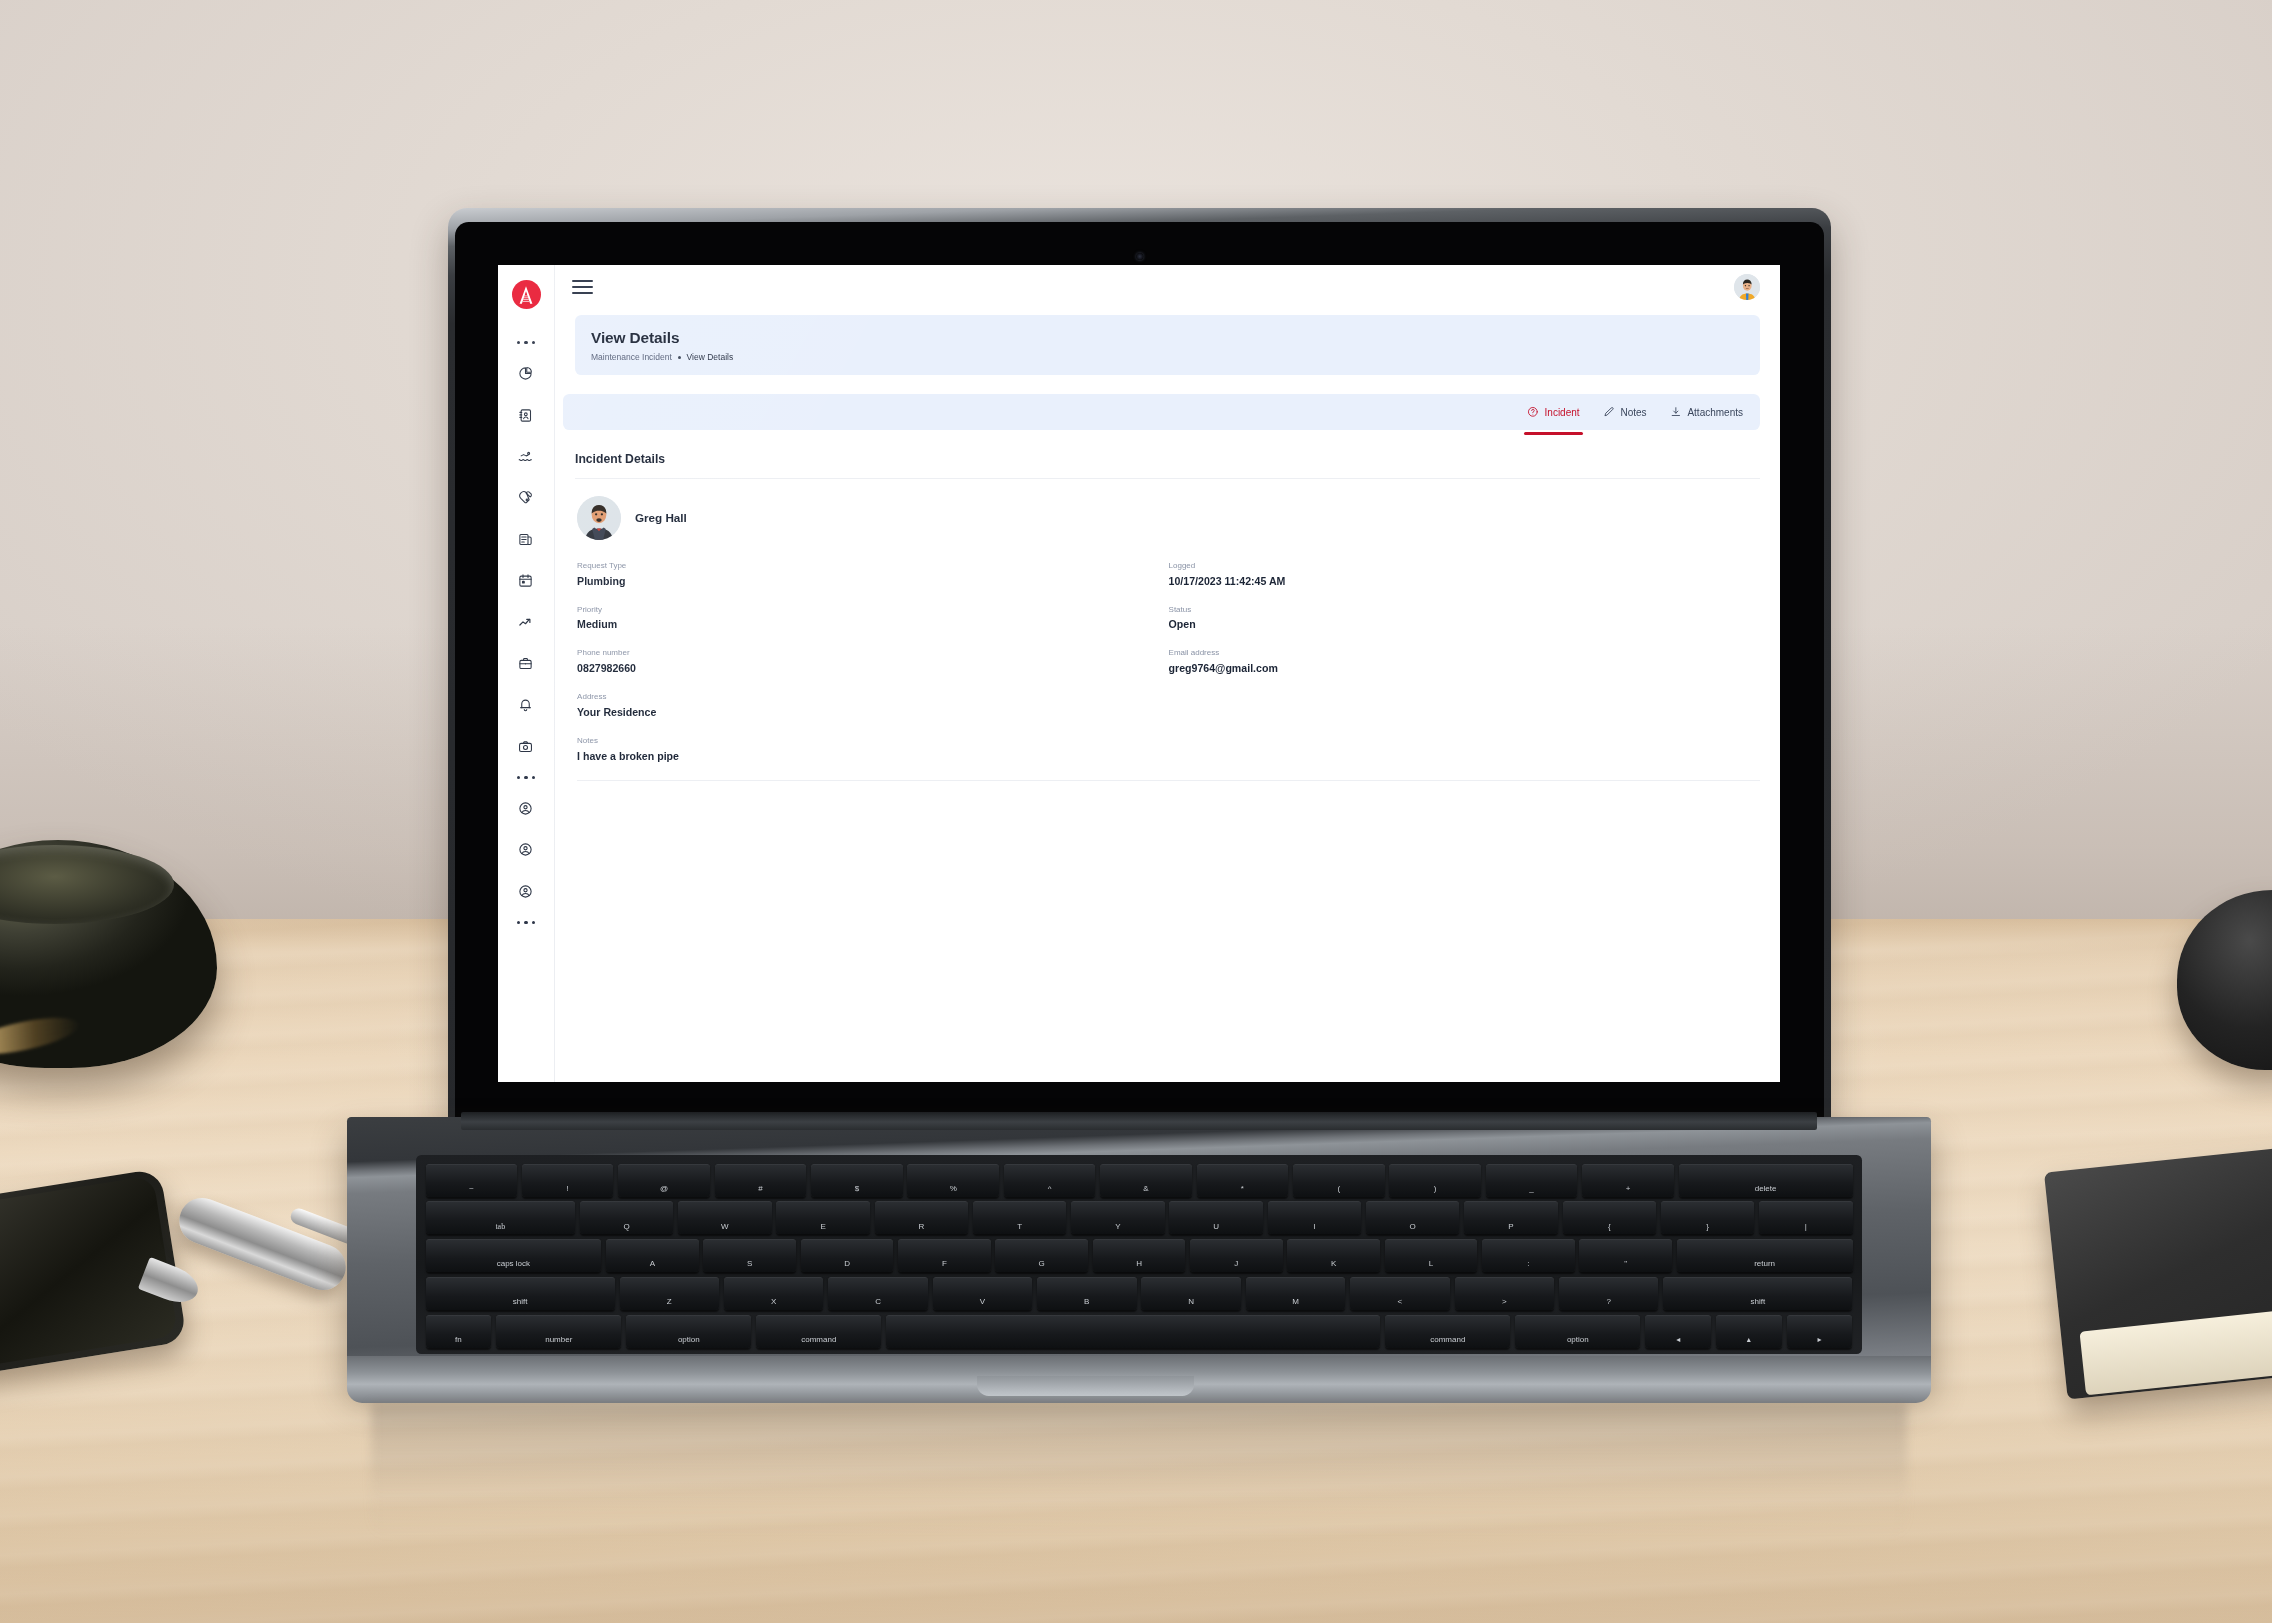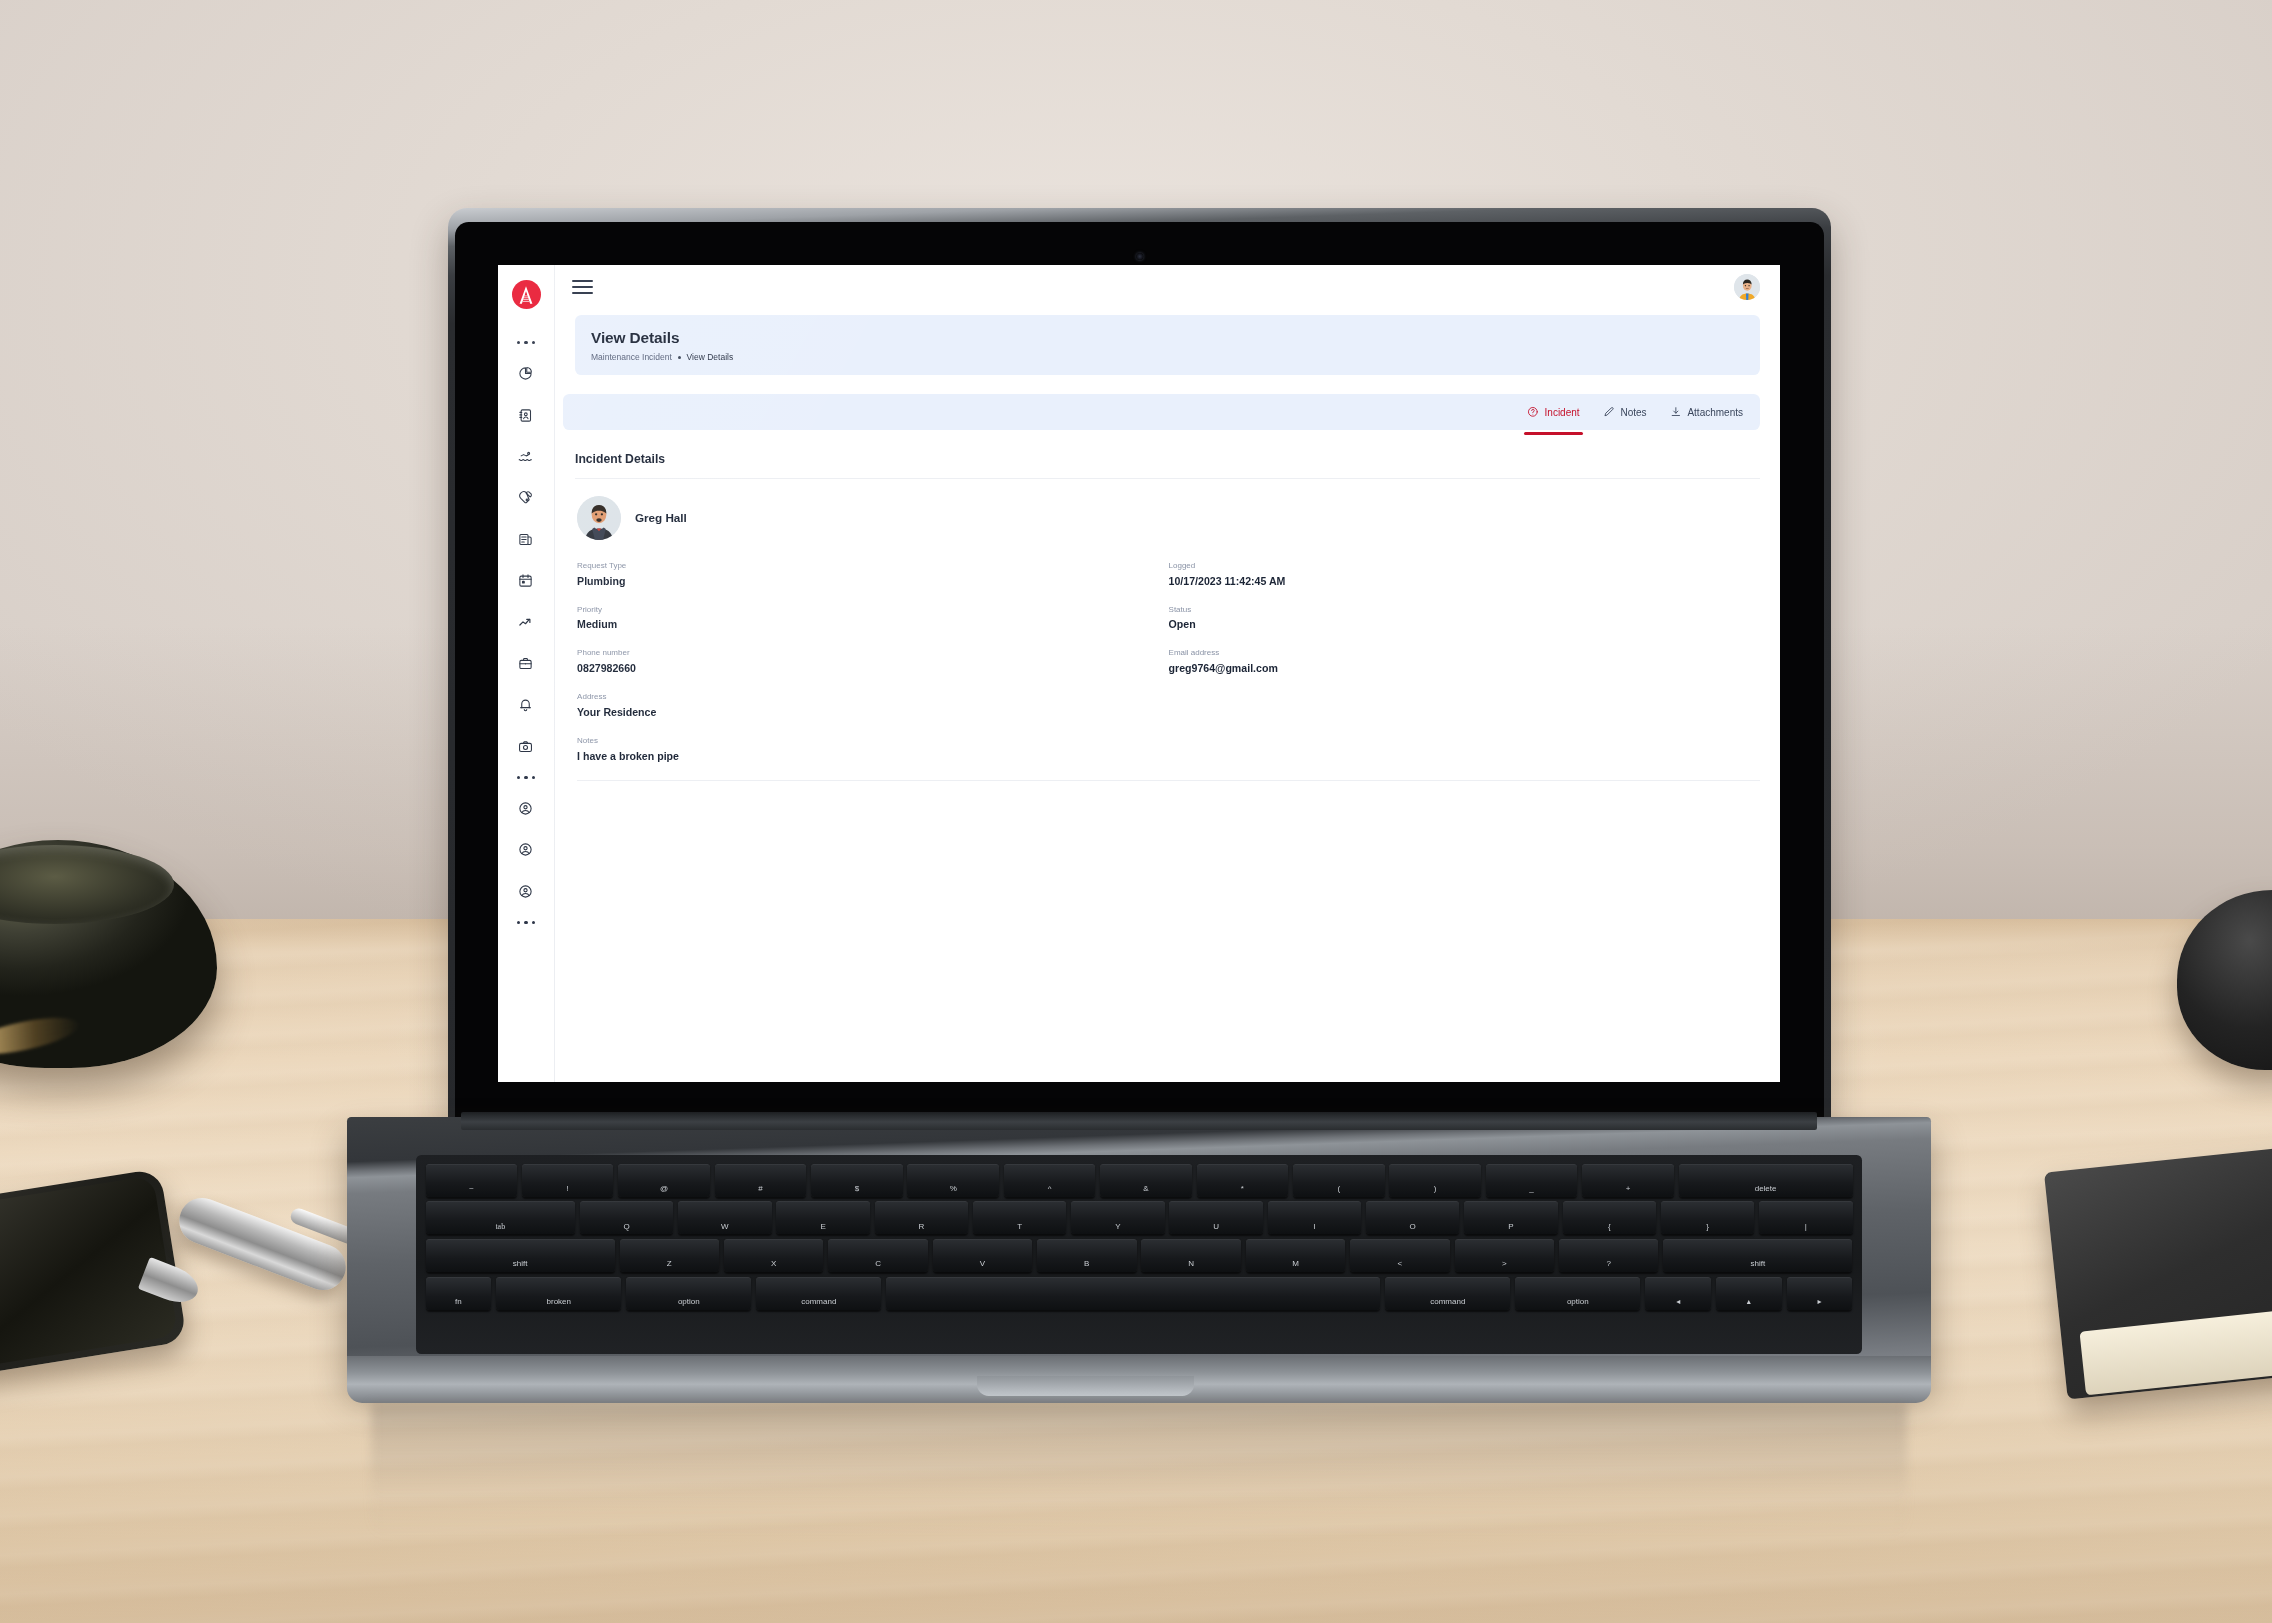--- a/index.html
+++ b/index.html
@@ -664,36 +664,51 @@
           <div class="key">Y</div>
           <div class="key">U</div>
           <div class="key">I</div>
           <div class="key">O</div>
           <div class="key">P</div>
           <div class="key">{</div>
           <div class="key">}</div>
           <div class="key">|</div>
         </div>
       <div class="kb-row">
+          <div class="key w18">caps lock</div>
+          <div class="key">A</div>
+          <div class="key">S</div>
+          <div class="key">D</div>
+          <div class="key">F</div>
+          <div class="key">G</div>
+          <div class="key">H</div>
+          <div class="key">J</div>
+          <div class="key">K</div>
+          <div class="key">L</div>
+          <div class="key">:</div>
+          <div class="key">"</div>
+          <div class="key w18">return</div>
+        </div>
+      <div class="kb-row">
           <div class="key w18">shift</div>
           <div class="key">Z</div>
           <div class="key">X</div>
           <div class="key">C</div>
           <div class="key">V</div>
           <div class="key">B</div>
           <div class="key">N</div>
           <div class="key">M</div>
           <div class="key">&lt;</div>
           <div class="key">&gt;</div>
           <div class="key">?</div>
           <div class="key w18">shift</div>
         </div>
       <div class="kb-row">
           <div class="key">fn</div>
-          <div class="key w18">broken</div>
+          <div class="key w18">number</div>
           <div class="key w18">option</div>
           <div class="key w18">command</div>
           <div class="key spc"></div>
           <div class="key w18">command</div>
           <div class="key w18">option</div>
           <div class="key">◂</div>
           <div class="key">▴</div>
           <div class="key">▸</div>
         </div>
     </div>

